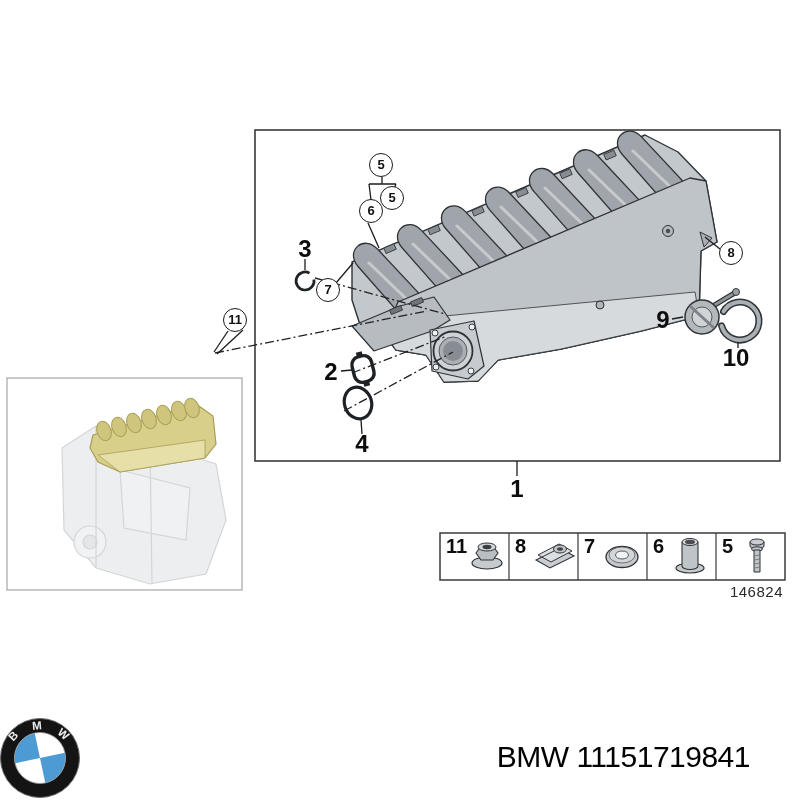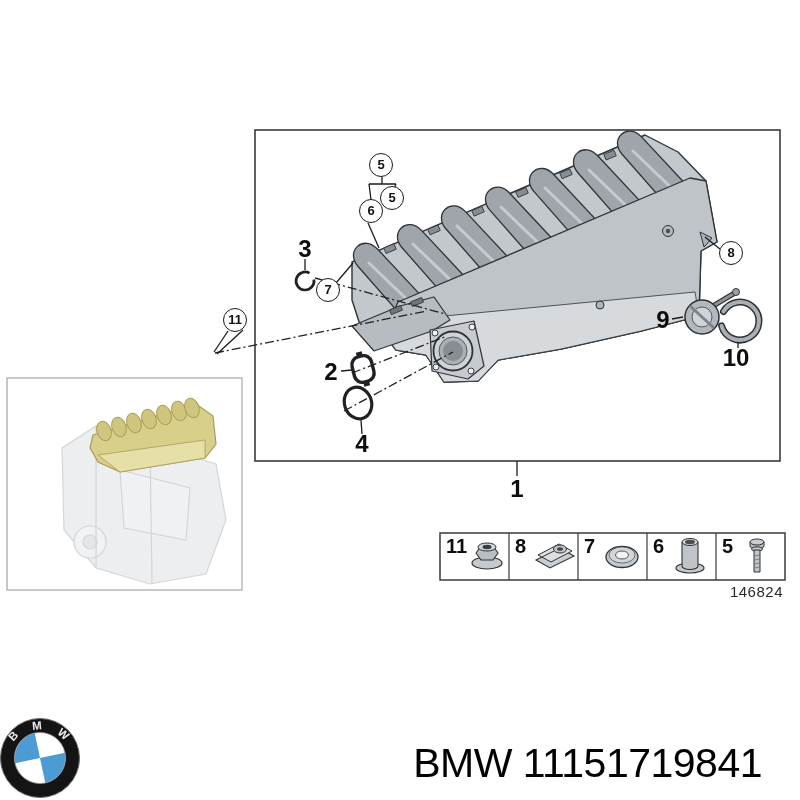--- a/index.html
+++ b/index.html
@@ -16,21 +16,21 @@
     position:absolute;font-weight:bold;font-size:24px;color:#0d0d0d;transform:translate(-50%,-50%);
     white-space:nowrap;
   }
   .ln{ 
     position:absolute;font-weight:bold;font-size:20px;color:#0d0d0d;
   }
   .dn{ 
     position:absolute;right:17px;top:583px;font-size:15px;color:#2a2a2a;letter-spacing:.5px;
   }
   .footer-label{
-    position:absolute;right:38px;top:740px;font-size:41px;color:#000;letter-spacing:-.5px;
+    position:absolute;right:50px;top:740px;font-size:30px;color:#000;letter-spacing:-.5px;
     white-space:nowrap;
   }
 </style>
 </head>
 <body>
 
 <svg id="art" width="800" height="800" viewBox="0 0 800 800">
 
   <rect x="255" y="130" width="525" height="331" fill="none" stroke="#3a3a3a" stroke-width="1.6"></rect>
 

